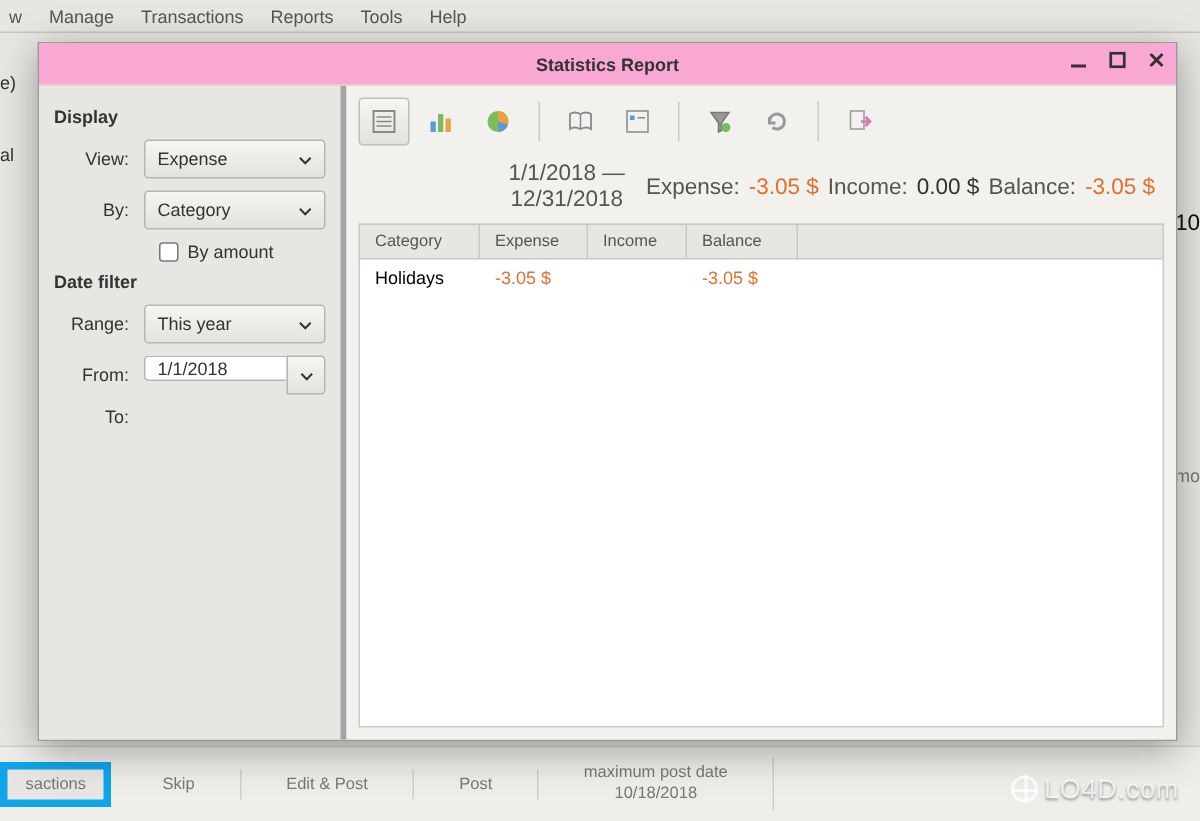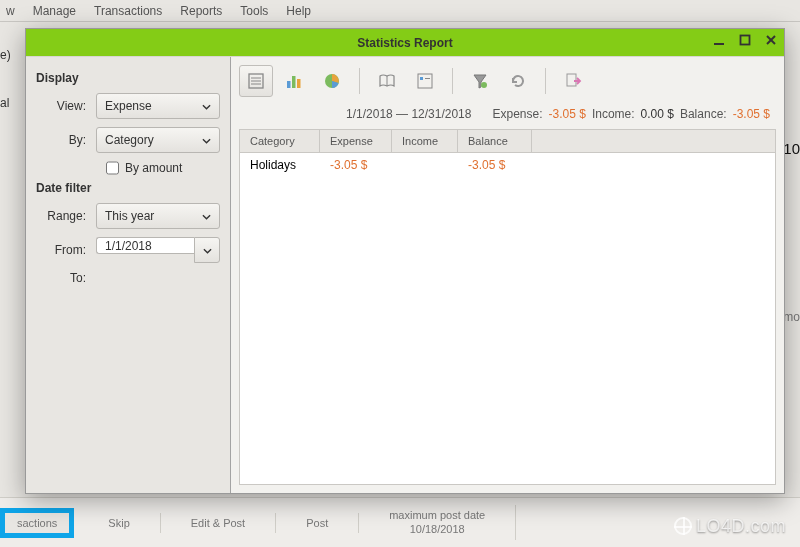--- a/index.html
+++ b/index.html
@@ -12,49 +12,49 @@
 .bg-bottom .tab { padding: 4px 12px; border: 5px solid #0ea5e9; background: #e8e6e2; margin-right: 4px; }
 .bg-bottom .cell { padding: 4px 30px; border-right: 1px solid #d0cec8; text-align: center; }
 .bg-bottom .postdate { text-align: center; line-height: 1.2; }
 
 
 .dialog {
   position: absolute; left: 25px; top: 28px; width: 760px; height: 466px;
   background: #f2f1ee; border: 1px solid #999; box-shadow: 0 6px 25px rgba(0,0,0,0.35);
   display: flex; flex-direction: column;
 }
-.titlebar { height: 28px; background: #84cc16; display: flex; align-items: center; justify-content: center; position: relative; border-bottom: 1px solid #d8d6d2; font-size: 12px; font-weight: bold; color: #333; }
+.titlebar { height: 28px; background: #f9a8d4; display: flex; align-items: center; justify-content: center; position: relative; border-bottom: 1px solid #d8d6d2; font-size: 12px; font-weight: bold; color: #333; }
 .win-controls { position: absolute; right: 6px; top: 4px; display: flex; gap: 12px; }
 .win-controls .wc { width: 14px; height: 14px; display: flex; align-items: center; justify-content: center; cursor: pointer; }
 .wc svg { width: 12px; height: 12px; }
 
 .dialog-body { flex: 1; display: flex; min-height: 0; }
 
 
-.sidebar { width: 205px; background: #e8e6e2; border-right: 1px solid #a3a3a3; padding: 8px 10px; font-size: 12px; color: #333; }
+.sidebar { width: 205px; background: #e8e6e2; border-right: 4px solid #a3a3a3; padding: 8px 10px; font-size: 12px; color: #333; }
 .section-label { font-weight: bold; margin: 6px 0 8px 0; }
 .form-row { display: flex; align-items: center; margin-bottom: 8px; }
 .form-row .label { width: 60px; text-align: right; padding-right: 10px; }
 .combo { flex: 1; height: 26px; background: linear-gradient(#f6f5f2,#e4e2de); border: 1px solid #b8b6b2; border-radius: 3px; display: flex; align-items: center; padding: 0 8px; position: relative; font-size: 12px; cursor: pointer; }
 .combo .caret { position: absolute; right: 8px; }
 .caret svg { width: 9px; height: 6px; }
 .check-row { display: flex; margin: 2px 0 4px 70px; gap: 6px; }
 .check-row input { margin: 0; }
 .date-combo { display: flex; flex: 1; }
 .date-input { flex: 1; height: 17px; background: #fff; border: 1px solid #b8b6b2; border-right: none; border-radius: 3px 0 0 3px; padding: 0 8px; font-size: 12px; display: flex; align-items: center; }
 .date-btn { width: 26px; height: 26px; background: linear-gradient(#f6f5f2,#e4e2de); border: 1px solid #b8b6b2; border-radius: 0 3px 3px 0; display: flex; align-items: center; justify-content: center; cursor: pointer; }
 
 
 .main { flex: 1; background: #f2f1ee; display: flex; flex-direction: column; padding: 8px 8px 8px 8px; min-width: 0; }
 .toolbar { display: flex; align-items: center; gap: 4px; padding-bottom: 6px; }
 .tbtn { width: 34px; height: 32px; border: 1px solid transparent; border-radius: 3px; display: flex; align-items: center; justify-content: center; cursor: pointer; }
 .tbtn.active, .tbtn:hover { background: linear-gradient(#f6f5f2,#e4e2de); border-color: #c0beba; }
 .tsep { width: 1px; height: 26px; background: #cac8c4; margin: 0 6px; }
 
-.date-range-row { display: flex; align-items: center; font-size: 12px; color: #555; padding: 4px 6px 8px 6px; }
+.date-range-row { display: flex; align-items: center; font-size: 15px; color: #555; padding: 4px 6px 8px 6px; }
 .date-range-row .left { flex: 1; text-align: center; margin-left: 80px; }
 .date-range-row .right { display: flex; gap: 6px; }
 .neg { color: #e07030; }
 .pos { color: #333; }
 
 .table-head { display: flex; background: #e8e6e2; border: 1px solid #cac8c4; border-bottom: none; font-size: 11px; color: #555; }
 .table-head .th { padding: 5px 10px; border-right: 1px solid #cac8c4; }
 .table-body { flex: 1; background: #fff; border: 1px solid #cac8c4; overflow: auto; }
 .table-row { display: flex; font-size: 12px; padding: 3px 0; }
 .table-row .td { padding: 2px 10px; }

